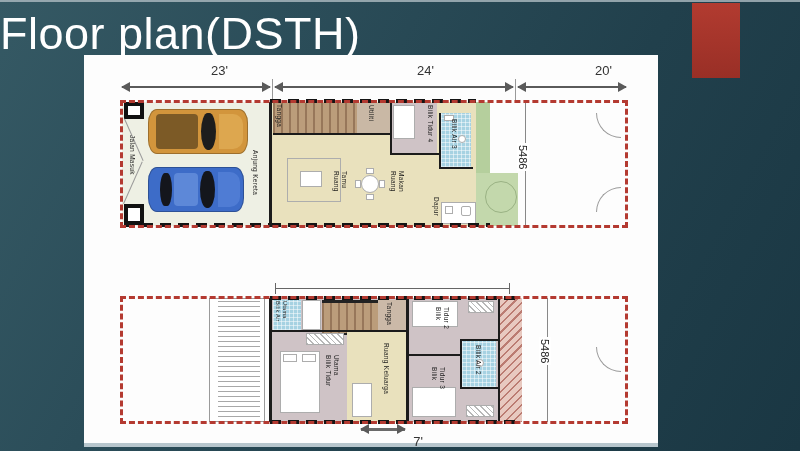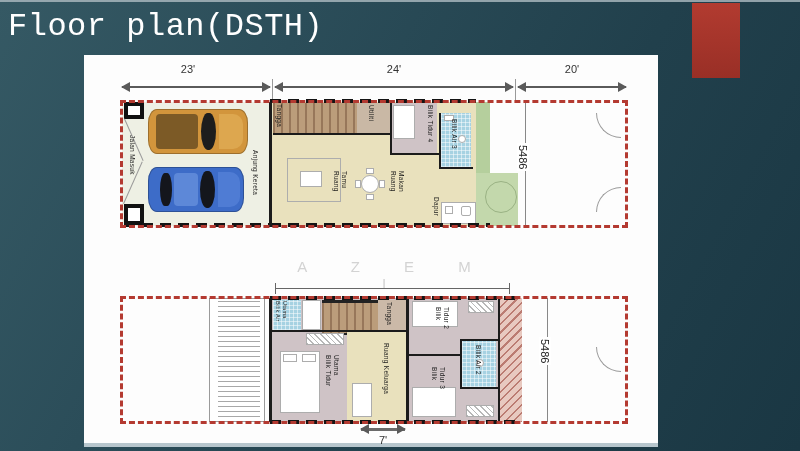--- a/index.html
+++ b/index.html
@@ -3,25 +3,25 @@
 <meta charset="utf-8">
 <style>
   html,body{margin:0;padding:0;background:#111;}
   #slide{
     position:relative;width:800px;height:451px;overflow:hidden;
     font-family:"Liberation Sans",sans-serif;
     background:linear-gradient(118deg,#355964 0%,#2b4d59 30%,#21404c 65%,#1a3743 100%);
   }
   .abs{position:absolute;}
   .topline{left:0;top:0;width:800px;height:2px;background:#aebcc2;opacity:.8;}
-  .title{left:8px;top:8px;color:#ffffff;font-size:32px;font-weight:400;letter-spacing:.5px;font-family:Liberation Mono, monospace;}
+  .title{left:0;top:8px;color:#ffffff;font-size:45px;font-weight:400;letter-spacing:.5px;}
   .accent{left:692px;top:3px;width:48px;height:75px;background:linear-gradient(#b23b30,#992f26);}
   .panel{left:84px;top:55px;width:574px;height:388px;background:#fdfdfd;border-bottom:4px solid #b7c6cd;}
   
-  .dimlabel{font-size:11px;color:#333;text-align:center;}
+  .dimlabel{font-size:13px;color:#333;text-align:right;}
   .dimarrow{height:2px;background:#5a5a5a;}
   .dimarrow::before{content:"";position:absolute;left:-1px;top:-4px;border:5px solid transparent;border-left:none;border-right:9px solid #5a5a5a;}
   .dimarrow::after{content:"";position:absolute;right:-1px;top:-4px;border:5px solid transparent;border-right:none;border-left:9px solid #5a5a5a;}
   .dimarrow.big{height:3px;background:#6a6a6a;}
   .dimsep{width:1px;background:#999;}
   .dimline-h{height:1px;background:#666;}
   .dimline-h::before,.dimline-h::after{content:"";position:absolute;top:-5px;width:1px;height:11px;background:#666;}
   .dimline-h::before{left:0;} .dimline-h::after{right:0;}
   .dimline-v{width:1px;background:#888;}
   .vdim{writing-mode:vertical-lr;font-size:11px;color:#222;background:#fff;padding:2px 0;}
@@ -143,21 +143,20 @@
       <div class="abs vlabel" style="left:366px;top:64px;height:44px;">Bilik Air 3</div>
       <div class="abs vlabel" style="left:248px;top:116px;height:24px;">Ruang Tamu</div>
       <div class="abs vlabel" style="left:305px;top:116px;height:24px;">Ruang Makan</div>
       <div class="abs vlabel" style="left:348px;top:142px;height:26px;">Dapur</div>
 
       <div class="abs boundary" style="left:36px;top:45px;width:508px;height:128px;"></div>
     </div>
 
     <div class="abs" style="left:0;top:200px;width:574px;height:188px;">
 
-      <div class="abs watermark" style="left:190px;top:3px;width:240px;">A Z E M I</div>
       <div class="abs dimline-h" style="left:191px;top:33px;width:235px;"></div>
 
       <div class="abs canopy" style="left:125px;top:43px;width:56px;height:124px;">
         <div class="lines"></div>
       </div>
 
       <div class="abs" style="left:186px;top:43px;width:228px;height:124px;background:#cfc3c6;"></div>
 
       <div class="abs bath" style="left:189px;top:45px;width:28px;height:30px;"></div>
       <div class="abs furn" style="left:218px;top:45px;width:19px;height:30px;"></div>

